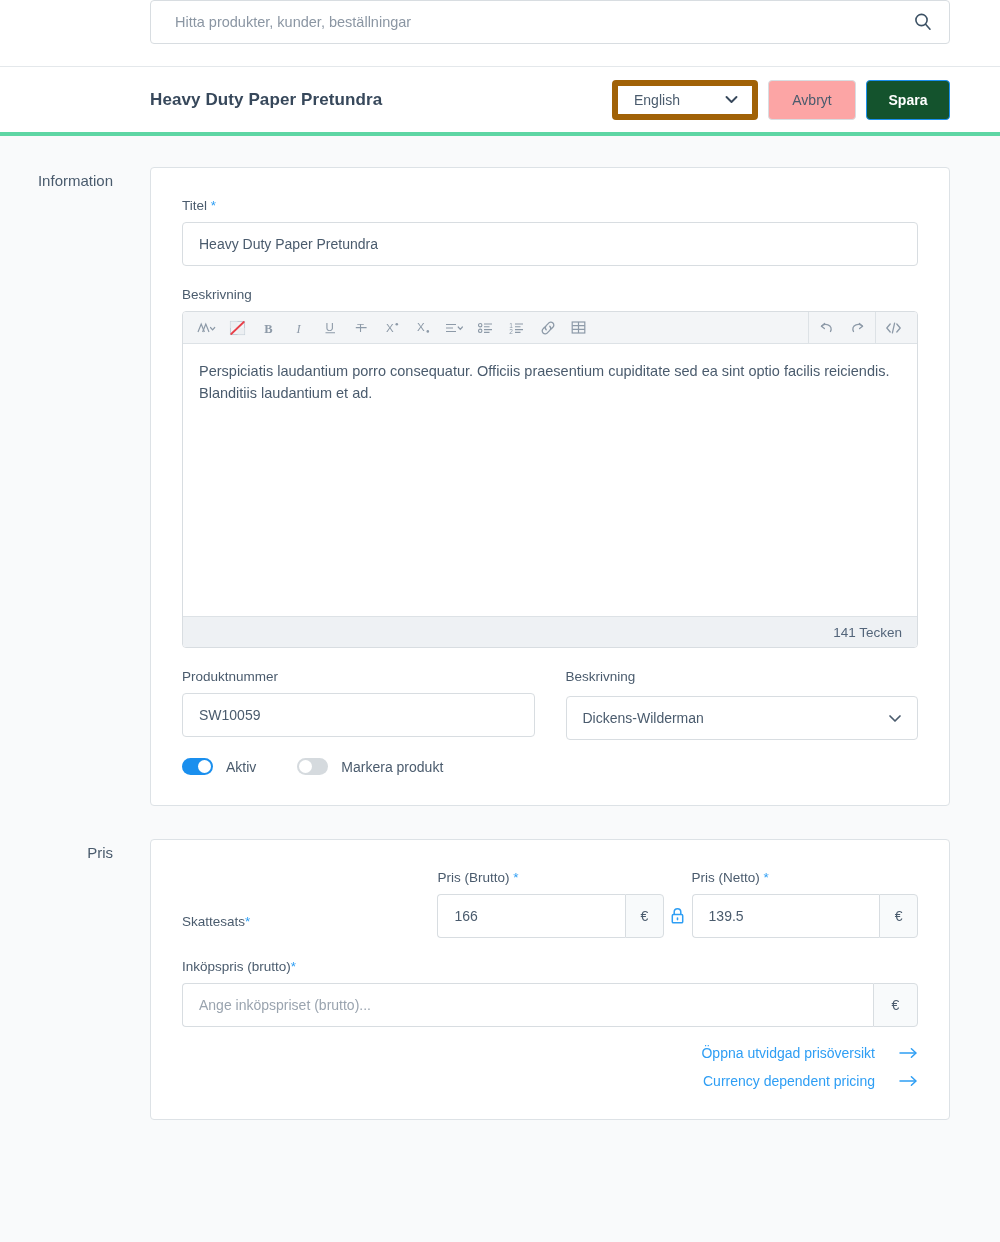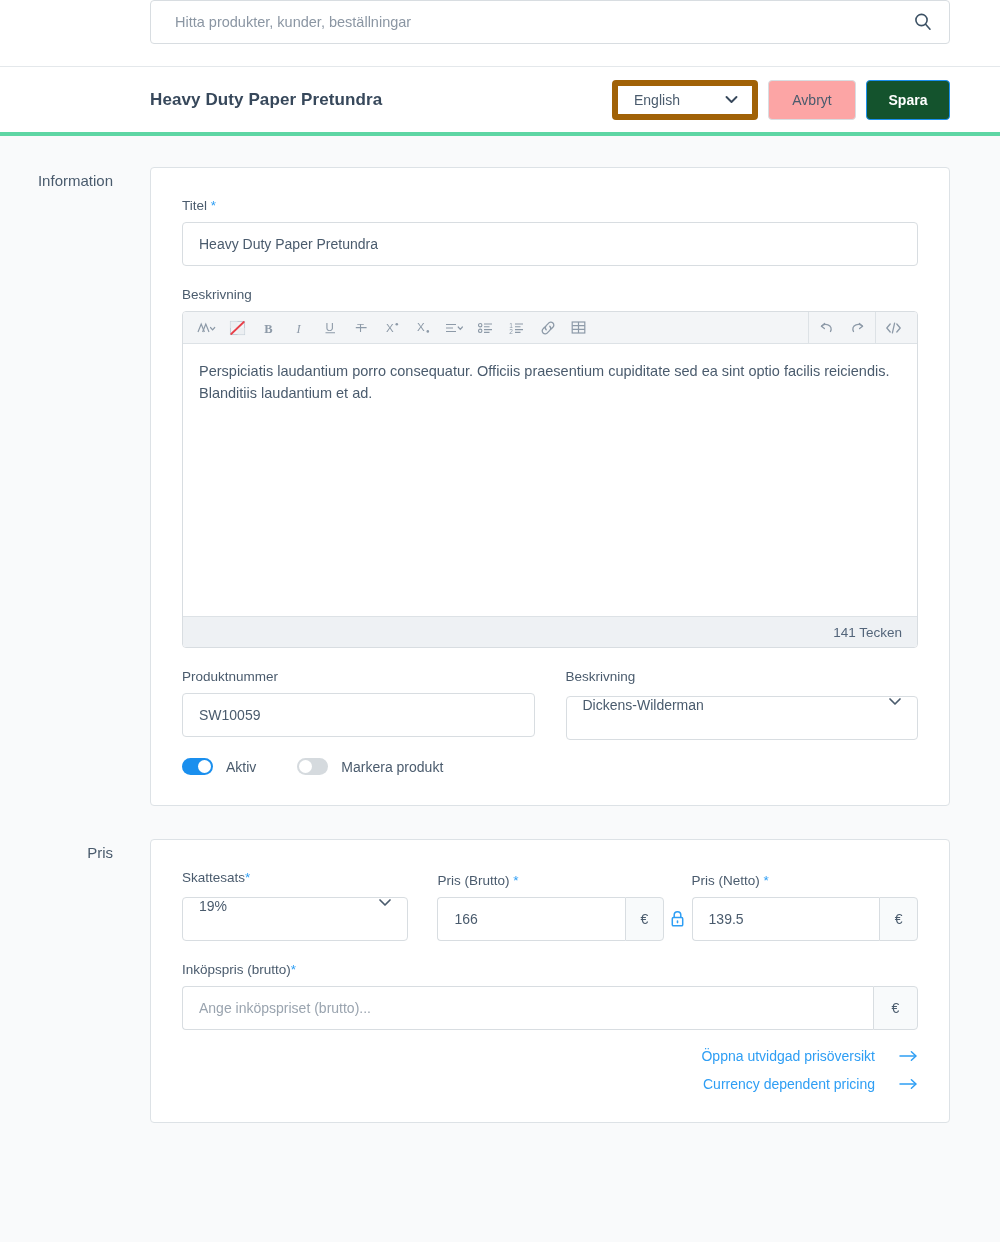--- a/index.html
+++ b/index.html
@@ -194,21 +194,21 @@
 
   .row2 { display: flex; gap: 31px; }
   .col { flex: 1; }
 
   .select-box {
     width: 100%;
     height: 44px;
     border: 1px solid #d8dde1;
     border-radius: 4px;
     background: #fff;
-    display: flex; justify-content: space-between;
+    display: flex; align-items: center; justify-content: space-between;
     padding: 0 15px 0 16px;
     font-size: 14px;
     color: #4a5b6d;
     cursor: pointer;
     margin-top: 12px;
   }
 
   .toggles { display: flex; align-items: center; padding-top: 18px; }
   .toggle-item { display: flex; align-items: center; margin-right: 41px; }
   .switch {
@@ -493,28 +493,20 @@
 
   <div class="section" style="padding-top:33px;">
     <div class="section-label">Pris</div>
     <div class="card">
 
       <div class="price-row">
         <div class="price-col">
           <label class="field-label">
             <span>Skattesats</span><span class="req">*</span>
           </label>
-          <div class="select-box">
-            <span>19%</span>
-            <span>
-              <svg width="14" height="9" viewBox="0 0 14 9">
-                <polyline points="2,2 7,7 12,2" fill="none" stroke="#4a5b6d" stroke-width="1.7" stroke-linecap="round" stroke-linejoin="round"></polyline>
-              </svg>
-            </span>
-          </div>
         </div>
 
         <div class="price-col gap">
           <label class="field-label">
             <span>Pris (Brutto)</span>
             <span class="req">*</span>
           </label>
           <div class="input-group">
             <input class="text-input" type="text" value="166" style="">
             <div class="unit-addon">€</div>

